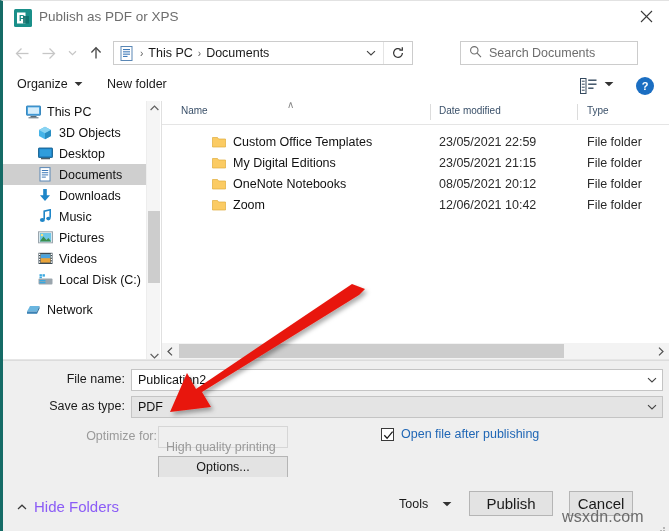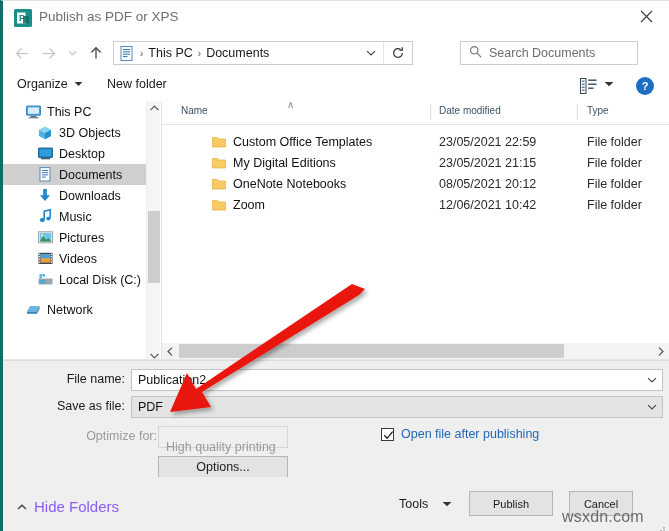--- a/index.html
+++ b/index.html
@@ -473,21 +473,21 @@
   }
   #tools-btn .chev { font-size: 8px; color: #333; }
   .pushbtn {
     position: absolute;
     top: 14px;
     height: 25px;
     border: 1px solid #b5b5b5;
     background: #e3e3e3;
     box-sizing: border-box;
     display: flex; align-items: center; justify-content: center;
-    font-size: 11px;
+    font-size: 15px;
     color: #1a1a1a;
   }
   #publish-btn { left: 466px; width: 84px; }
   #cancel-btn  { left: 566px; width: 64px; }
   .watermark {
     position: absolute;
     left: 559px; top: 507px;
     font-size: 16px;
     color: #6b6b6b;
     letter-spacing: 0.2px;
@@ -862,21 +862,21 @@
     <span class="flabel" id="lbl-filename">File name:</span>
     <div class="fcombo" id="filename-combo">
       <span class="val">Publication2</span>
       <span class="caret">
         <svg width="10" height="6" viewBox="0 0 10 6">
             <path d="M1 1.2 L5 5 L9 1.2" fill="none" stroke="#444" stroke-width="1.15"></path>
           </svg>
       </span>
     </div>
 
-    <span class="flabel" id="lbl-savetype">Save as file:</span>
+    <span class="flabel" id="lbl-savetype">Save as type:</span>
     <div class="fcombo" id="savetype-combo">
       <span class="val">PDF</span>
       <span class="caret">
         <svg width="10" height="6" viewBox="0 0 10 6">
             <path d="M1 1.2 L5 5 L9 1.2" fill="none" stroke="#444" stroke-width="1.15"></path>
           </svg>
       </span>
     </div>
 
     <span class="flabel" id="lbl-optimize">Optimize for:</span>

